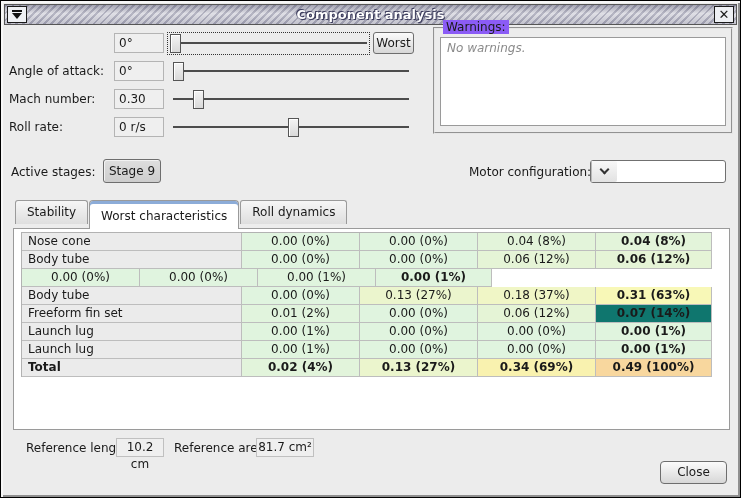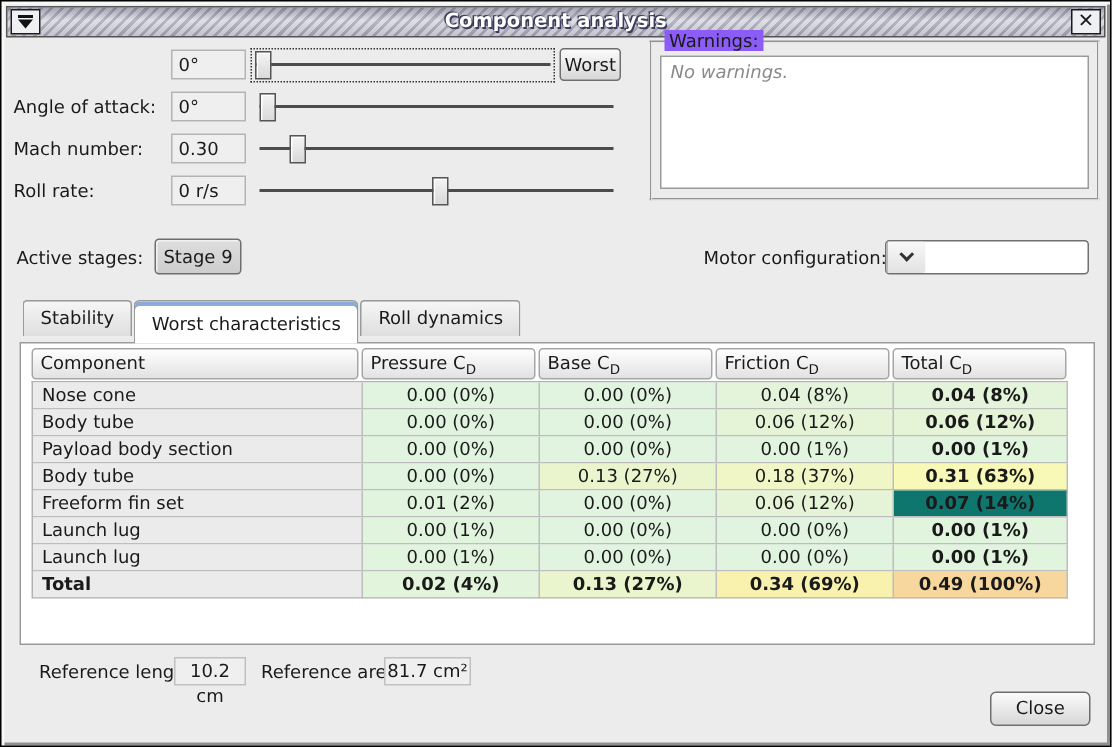--- a/index.html
+++ b/index.html
@@ -185,47 +185,39 @@
   </div>
 
   <div class="tabs">
     <div class="tab">Stability</div>
     <div class="tab selected">Worst characteristics</div>
     <div class="tab">Roll dynamics</div>
   </div>
 
   <div class="panel">
     <div class="tableblock">
-      <div class="thead">
-        <div class="th w-comp"><span>Component</span><sub></sub></div>
-        <div class="th w-val"><span>Pressure C</span><sub>D</sub></div>
-        <div class="th w-val"><span>Base C</span><sub>D</sub></div>
-        <div class="th w-val"><span>Friction C</span><sub>D</sub></div>
-        <div class="th w-val"><span>Total C</span><sub>D</sub></div>
-      </div>
       <div class="tbody">
 
         <div class="tr">
           <div class="td comp">Nose cone</div>
           <div class="td val" style="background:#e0f4df">0.00 (0%)</div>
           <div class="td val" style="background:#e0f4df">0.00 (0%)</div>
           <div class="td val" style="background:#e3f4da">0.04 (8%)</div>
           <div class="td val last" style="background:#e3f4da">0.04 (8%)</div>
         </div>
 
         <div class="tr">
           <div class="td comp">Body tube</div>
           <div class="td val" style="background:#e0f4df">0.00 (0%)</div>
           <div class="td val" style="background:#e0f4df">0.00 (0%)</div>
           <div class="td val" style="background:#e5f4d6">0.06 (12%)</div>
           <div class="td val last" style="background:#e5f4d6">0.06 (12%)</div>
         </div>
 
         <div class="tr">
-          <div class="td comp">Payload body section</div>
           <div class="td val" style="background:#e0f4df">0.00 (0%)</div>
           <div class="td val" style="background:#e0f4df">0.00 (0%)</div>
           <div class="td val" style="background:#e0f4de">0.00 (1%)</div>
           <div class="td val last" style="background:#e0f4de">0.00 (1%)</div>
         </div>
 
         <div class="tr">
           <div class="td comp">Body tube</div>
           <div class="td val" style="background:#e0f4df">0.00 (0%)</div>
           <div class="td val" style="background:#ebf5cd">0.13 (27%)</div>

